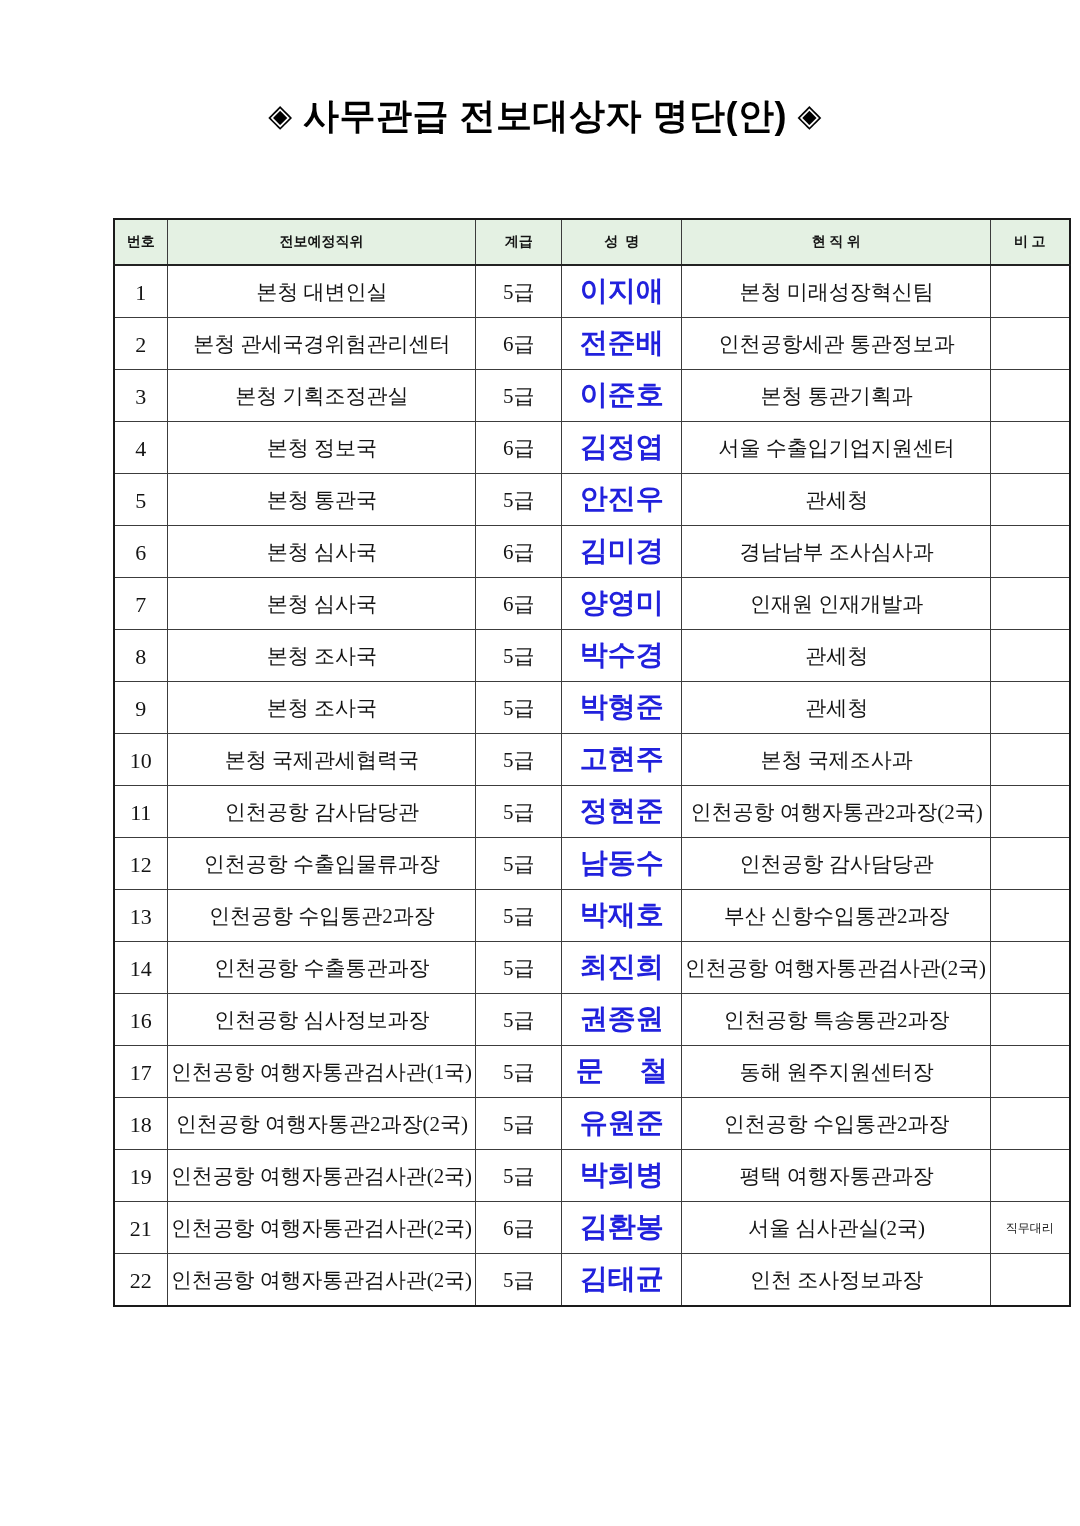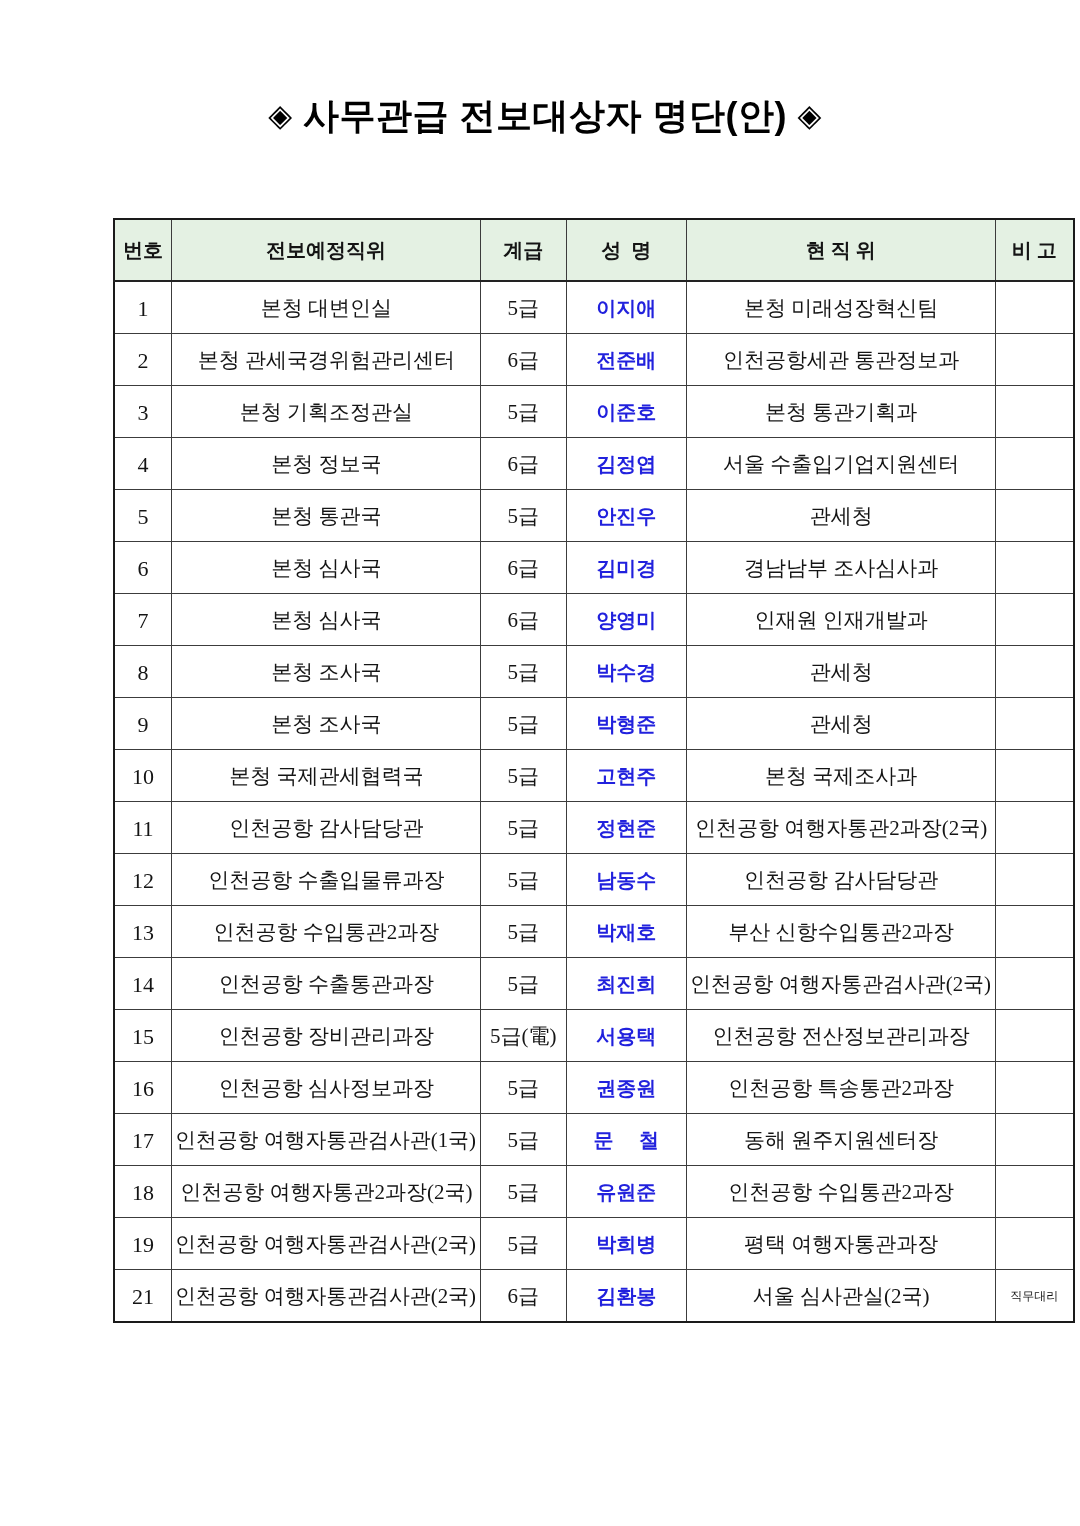--- a/index.html
+++ b/index.html
@@ -36,27 +36,27 @@
   table.tbl{
     position:absolute;left:113px;top:218px;
     border-collapse:collapse;
     table-layout:fixed;
     background:#ffffff;
     border:2px solid var(--border-outer);
   }
   .tbl th{
     background:var(--header-bg);
     height:44px;
-    font-size:20px;
+    font-size:14px;
     font-weight:bold;
     text-align:center;
     border:1px solid var(--border-inner);
     border-bottom:2px solid #222222;
     overflow:hidden;
-    padding:8px;
+    padding:0;
   }
   .tbl td{
     height:51px;
     font-size:21px;
     border:1px solid var(--border-inner);
     overflow:hidden;
     padding:0;
     vertical-align:middle;
   }
   .al{text-align:center;padding-left:3px !important;padding-right:2px !important;}
@@ -65,21 +65,21 @@
     display:inline-block;
     white-space:pre;
     line-height:1.15;
     vertical-align:middle;
   }
   .al .cell{transform-origin:left center;}
   .ac .cell{transform-origin:center center;}
   td.c-name .cell{
     font-family:"Liberation Sans","DejaVu Sans",sans-serif;
     font-weight:bold;
-    font-size:20px;
+    font-size:28px;
     color:var(--name-color);
   }
   td.c-no .cell{font-size:22px;}
   td.c-note .cell{font-size:12px;}
 </style>
 </head>
 <body>
 
 <div class="page">
 
@@ -224,28 +224,20 @@
 
     <tr>
       <td class="ac c-no"><span class="cell">14</span></td>
       <td class="al c-planned"><span class="cell">인천공항 수출통관과장</span></td>
       <td class="ac c-rank"><span class="cell">5급</span></td>
       <td class="ac c-name"><span class="cell">최진희</span></td>
       <td class="al c-current"><span class="cell" style="transform: scaleX(0.994);">인천공항 여행자통관검사관(2국)</span></td>
       <td class="ac c-note"><span class="cell"></span></td>
     </tr>
 
-    <tr>
-      <td class="ac c-no"><span class="cell">15</span></td>
-      <td class="al c-planned"><span class="cell">인천공항 장비관리과장</span></td>
-      <td class="ac c-rank"><span class="cell">5급(電)</span></td>
-      <td class="ac c-name"><span class="cell">서용택</span></td>
-      <td class="al c-current"><span class="cell">인천공항 전산정보관리과장</span></td>
-      <td class="ac c-note"><span class="cell"></span></td>
-    </tr>
 
     <tr>
       <td class="ac c-no"><span class="cell">16</span></td>
       <td class="al c-planned"><span class="cell">인천공항 심사정보과장</span></td>
       <td class="ac c-rank"><span class="cell">5급</span></td>
       <td class="ac c-name"><span class="cell">권종원</span></td>
       <td class="al c-current"><span class="cell">인천공항 특송통관2과장</span></td>
       <td class="ac c-note"><span class="cell"></span></td>
     </tr>
 
@@ -279,16 +271,24 @@
 
     <tr>
       <td class="ac c-no"><span class="cell">21</span></td>
       <td class="al c-planned"><span class="cell" style="transform: scaleX(0.994);">인천공항 여행자통관검사관(2국)</span></td>
       <td class="ac c-rank"><span class="cell">6급</span></td>
       <td class="ac c-name"><span class="cell">김환봉</span></td>
       <td class="al c-current"><span class="cell">서울 심사관실(2국)</span></td>
       <td class="ac c-note"><span class="cell">직무대리</span></td>
     </tr>
 
+    <tr>
+      <td class="ac c-no"><span class="cell">22</span></td>
+      <td class="al c-planned"><span class="cell" style="transform: scaleX(0.994);">인천공항 여행자통관검사관(2국)</span></td>
+      <td class="ac c-rank"><span class="cell">5급</span></td>
+      <td class="ac c-name"><span class="cell">김태균</span></td>
+      <td class="al c-current"><span class="cell">인천 조사정보과장</span></td>
+      <td class="ac c-note"><span class="cell"></span></td>
+    </tr>
   </tbody>
   </table>
 
 </div>
 
 </body></html>

